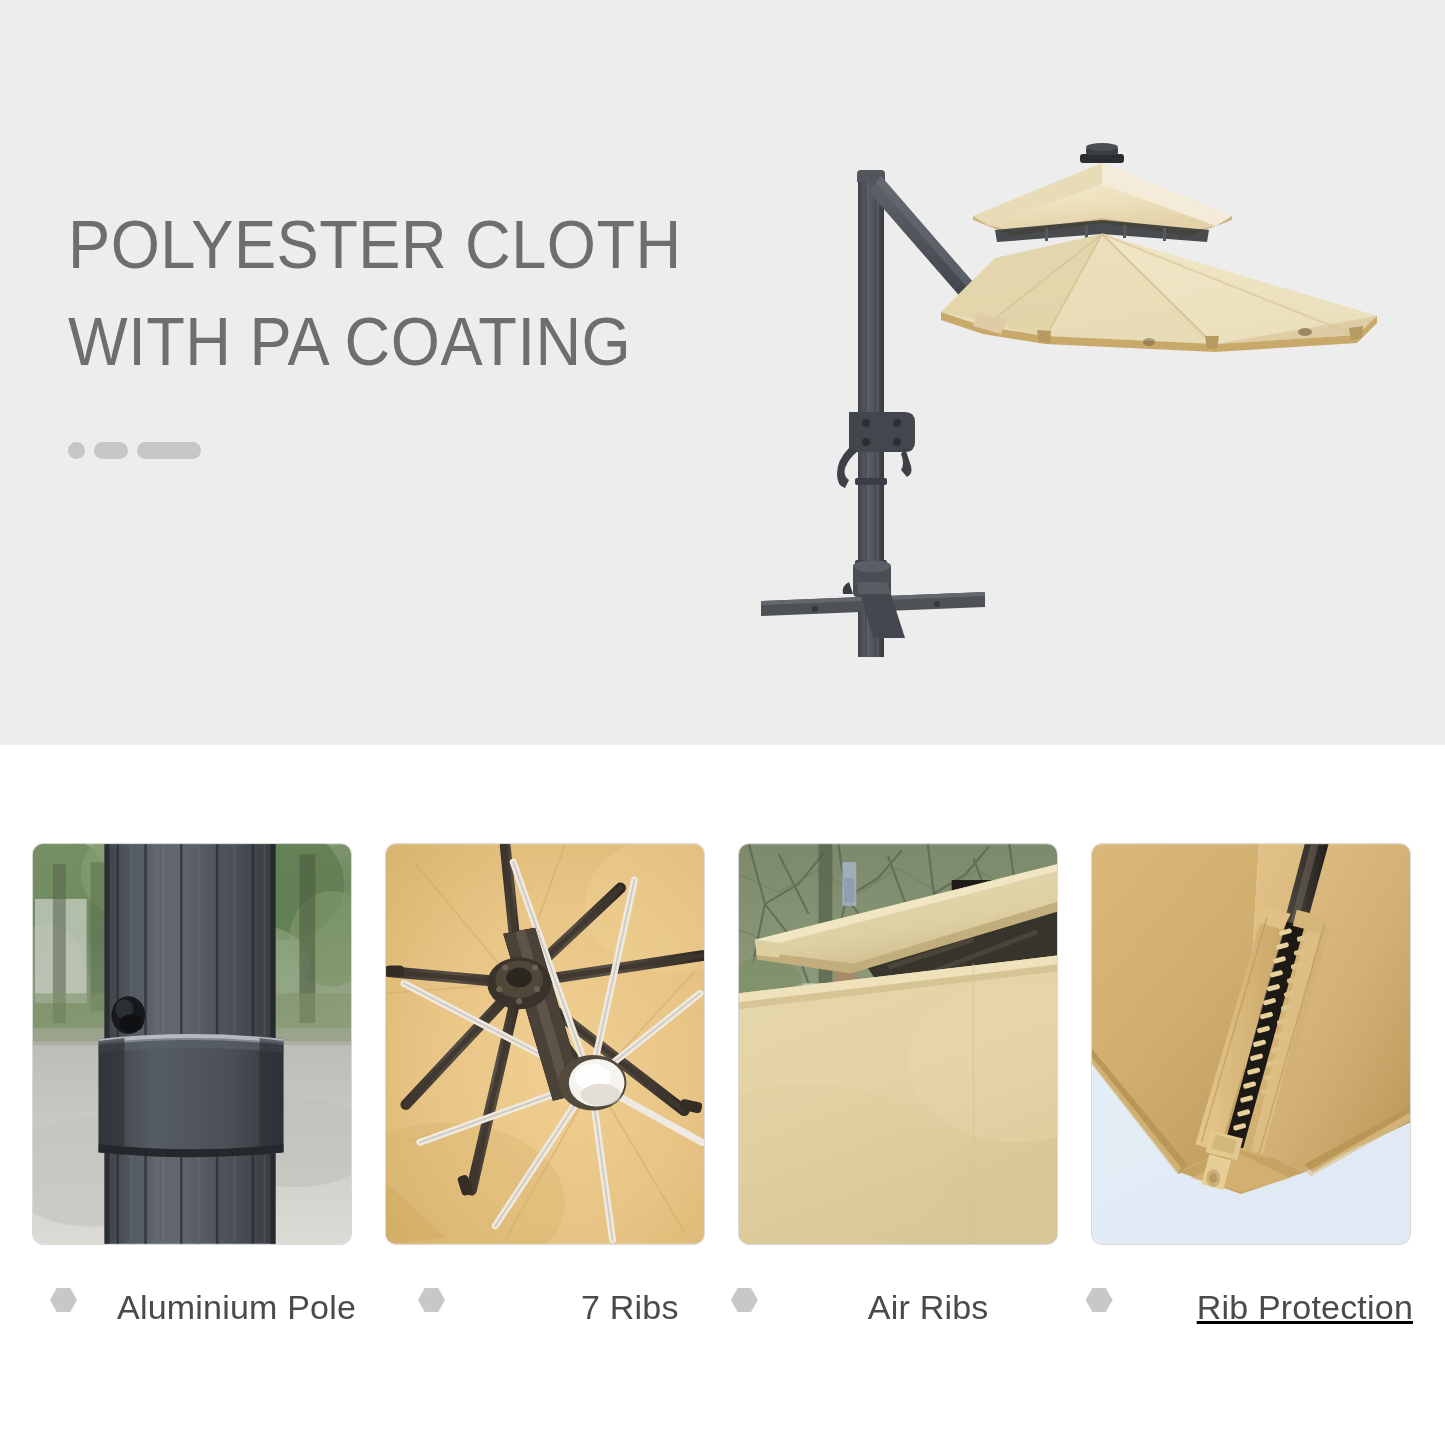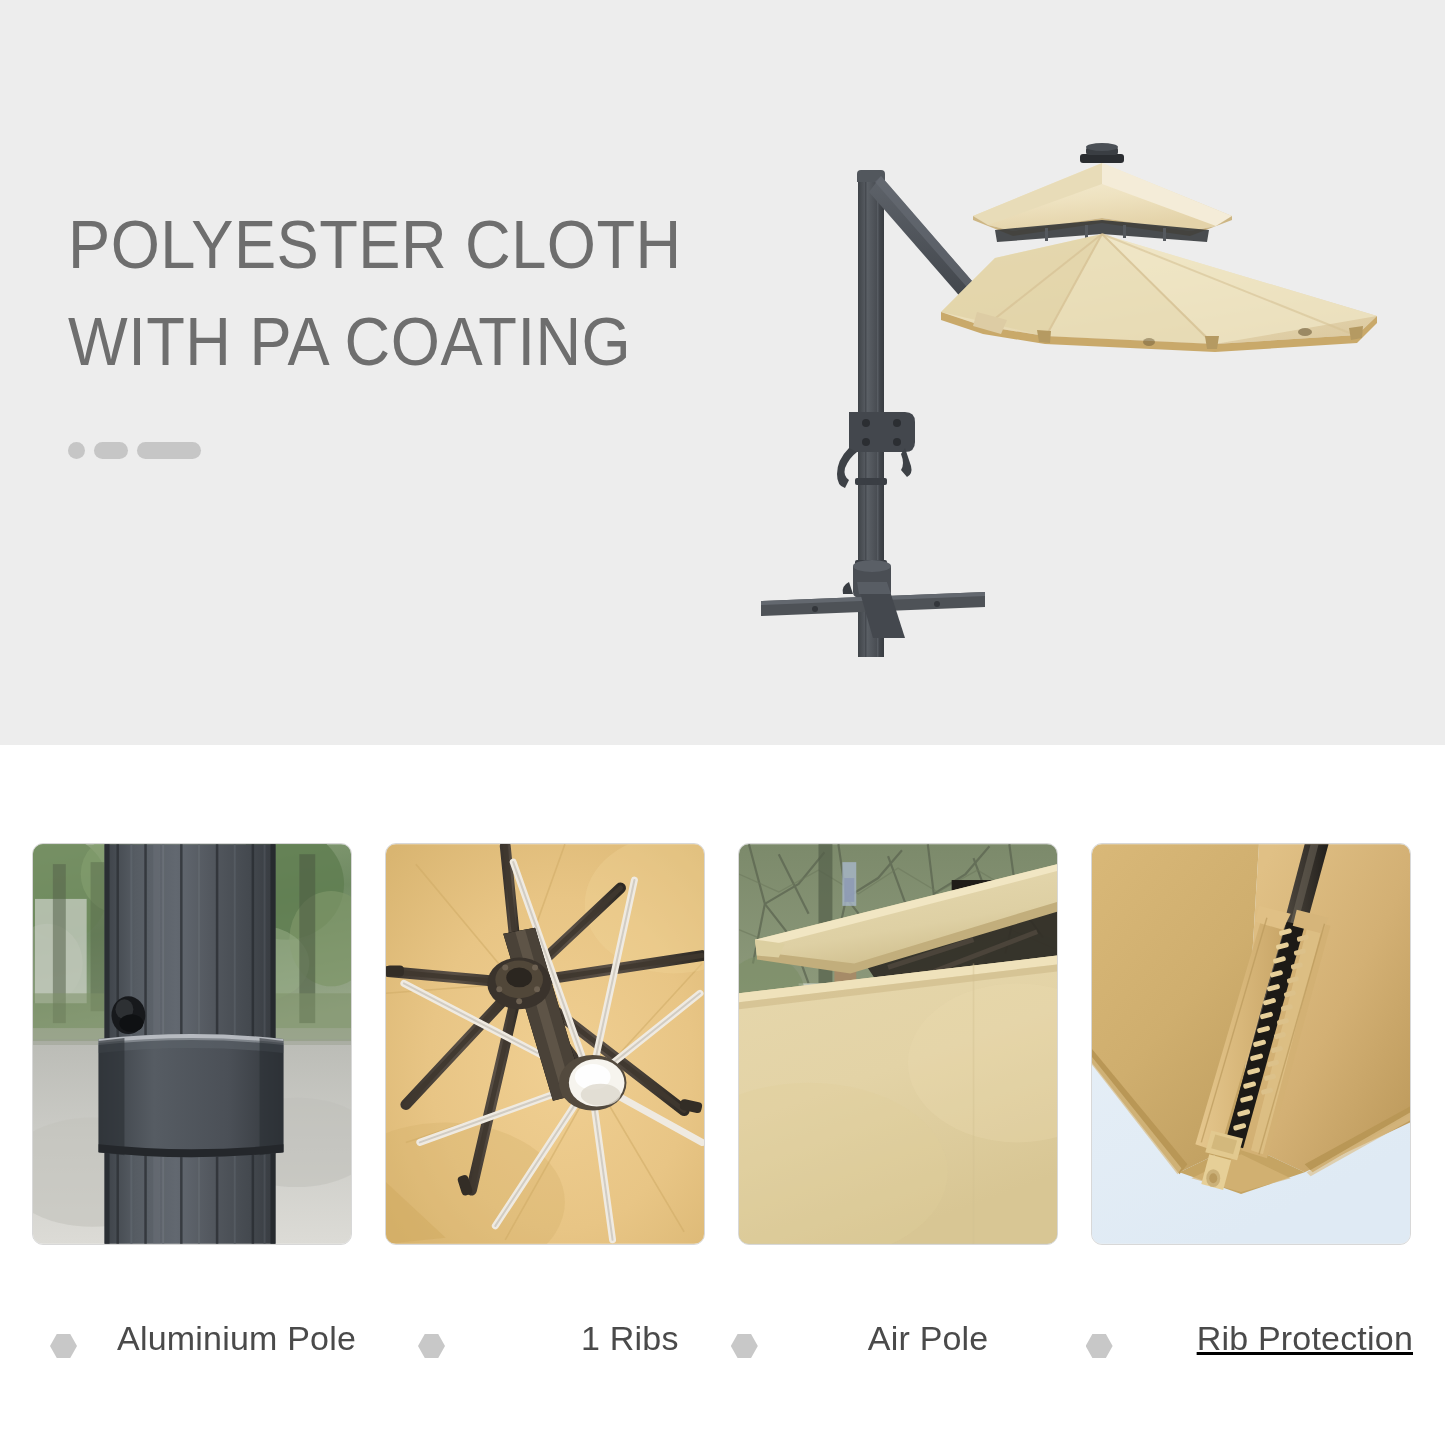--- a/index.html
+++ b/index.html
@@ -90,21 +90,21 @@
     position: absolute;
     left: 32px;
     top: 1288px;
     width: 1381px;
     height: 70px;
     display: flex;
   }
   .caption {
     width: 353px;
     display: flex;
-    align-items: flex-end;
+    align-items: flex-start;
     gap: 20px;
   }
   .caption:nth-child(1) { padding-left: 18px; }
   .caption:nth-child(2) { padding-left: 62px; }
   .caption:nth-child(3) { padding-left: 40px; }
   .caption:nth-child(4) { padding-left: 82px; text-decoration: underline; }
   .hexbullet {
     width: 27px;
     height: 24px;
     background: #c8c8c8;
@@ -645,25 +645,25 @@
 
 <div class="captions">
   <div class="caption">
     <span class="hexbullet"></span>
     <span class="caption-gap-1"></span>
     <span class="caption-text">Aluminium Pole</span>
   </div>
   <div class="caption">
     <span class="hexbullet"></span>
     <span class="caption-gap-2"></span>
-    <span class="caption-text">1 Ribs</span>
+    <span class="caption-text">7 Ribs</span>
   </div>
   <div class="caption">
     <span class="hexbullet"></span>
     <span class="caption-gap-3"></span>
-    <span class="caption-text">Air Pole</span>
+    <span class="caption-text">Air Ribs</span>
   </div>
   <div class="caption">
     <span class="hexbullet"></span>
     <span class="caption-gap-4"></span>
     <span class="caption-text">Rib Protection</span>
   </div>
 </div>
 
 </body></html>

